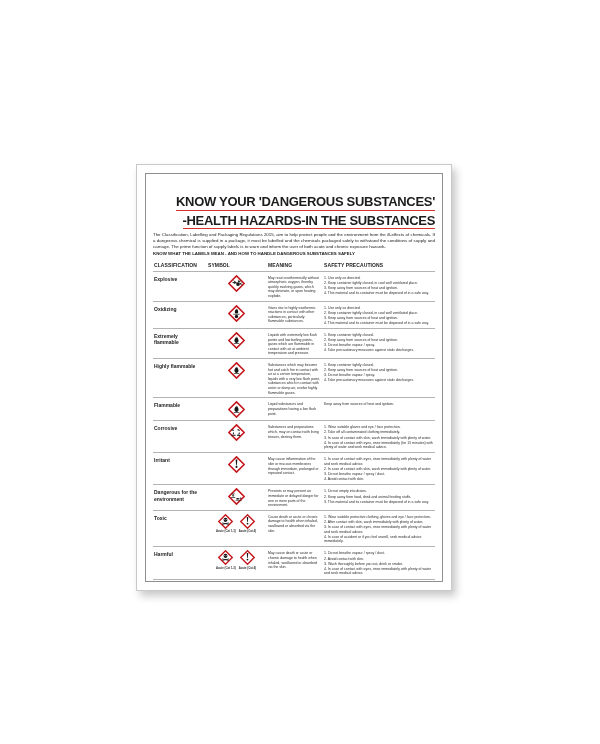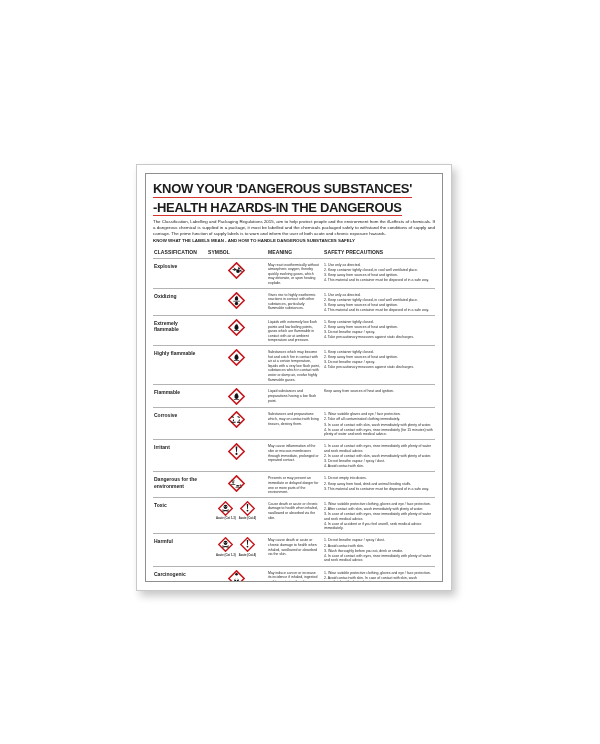--- a/index.html
+++ b/index.html
@@ -9,21 +9,21 @@
     --rule: #b3b3b3;
   }
   html,body{margin:0;padding:0;background:#fff;}
   .page{position:relative;width:600px;height:744px;background:#fff;overflow:hidden;
         font-family:"Liberation Sans", sans-serif;color:var(--ink);}
   .poster{position:absolute;left:136px;top:164px;width:316px;height:427px;
           background:#fff;border:1px solid #c9c9c9;box-sizing:border-box;
           box-shadow:4px 5px 8px rgba(0,0,0,0.22);padding:8px;}
   .frame{border:1px solid #8f8f8f;height:100%;box-sizing:border-box;
          padding:4px 7px 3px 7px;overflow:hidden;}
-  .title{ text-align:left;margin-top:1px;line-height:1.08;}
+  .title{ text-align:right;margin-top:14px;line-height:1.08;}
   .title .tline{display:inline-block;font-weight:700;font-size:13px;letter-spacing:-0.3px;
          border-bottom:1.6px solid var(--accent);padding-bottom:0.5px;white-space:nowrap;}
   .intro{font-size:4.4px;line-height:1.32;margin-top:3px;text-align:justify;color:#222;}
   .kicker{font-size:4.4px;font-weight:700;margin-top:1px;}
   .thead,.row{display:grid;grid-template-columns:50px 56px 52px 1fr;column-gap:4px;
               padding:2px 1px;box-sizing:border-box;}
   .thead{border-bottom:1px solid var(--rule);margin-top:4px;padding-bottom:3px;}
   .thead span{font-size:5px;font-weight:700;letter-spacing:0.1px;}
   .row{border-bottom:1px solid var(--rule);align-items:flex-start;}
   .row:last-child{border-bottom:none;}
@@ -39,21 +39,21 @@
 </style>
 </head>
 <body>
 
 <div class="page">
   <div class="poster">
     <div class="frame">
 
       <div class="title">
         <span class="tline">KNOW YOUR 'DANGEROUS SUBSTANCES'</span><br>
-        <span class="tline">-HEALTH HAZARDS-IN THE DANGEROUS</span>
+        <span class="tline">-HEALTH HAZARDS-IN THE SUBSTANCES</span>
       </div>
 
       <div class="intro">The Classification, Labelling and Packaging Regulations 2015, aim to help protect people and the environment from the ill-effects of chemicals. If a dangerous chemical is supplied in a package, it must be labelled and the chemicals packaged safely to withstand the conditions of supply and carriage. The prime function of supply labels is to warn and inform the user of both acute and chronic exposure hazards.</div>
       <div class="kicker">KNOW WHAT THE LABELS MEAN - AND HOW TO HANDLE DANGEROUS SUBSTANCES SAFELY</div>
 
       <div class="thead">
         <span>CLASSIFICATION</span>
         <span>SYMBOL</span>
         <span>MEANING</span>
         <span>SAFETY PRECAUTIONS</span>

